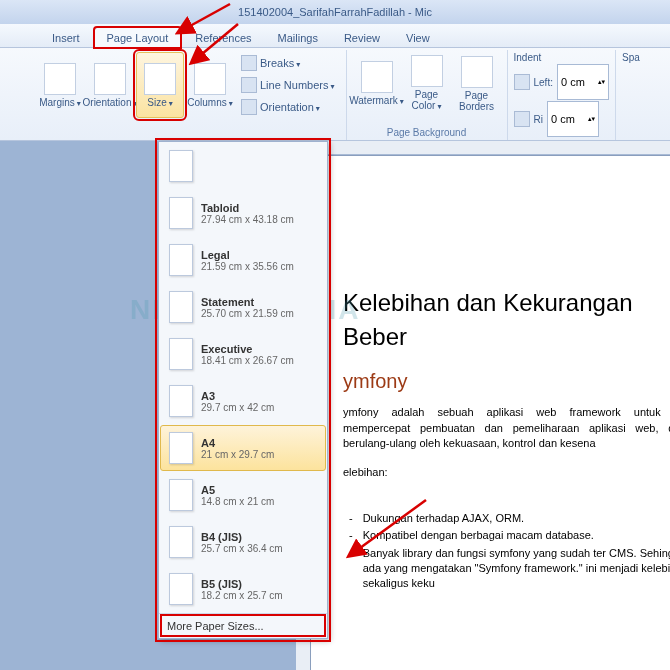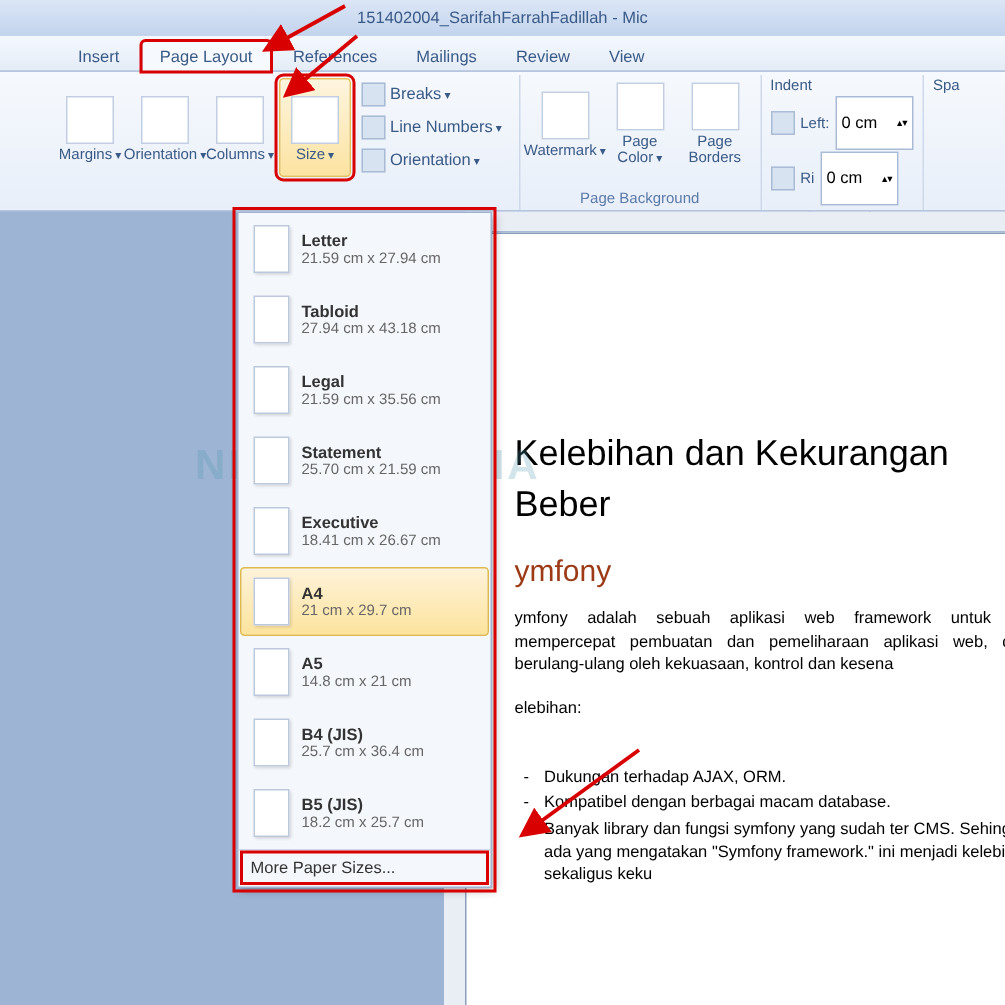--- a/index.html
+++ b/index.html
@@ -65,27 +65,27 @@
   <div class="group">
     <div class="grouprow">
       <div class="bigbtn">
           <div class="bigicon"></div>
           <div class="bigbtntxt drop">Margins</div>
         </div>
       <div class="bigbtn">
           <div class="bigicon"></div>
           <div class="bigbtntxt drop">Orientation</div>
         </div>
+      <div class="bigbtn active">
+          <div class="bigicon"></div>
+          <div class="bigbtntxt drop">Size</div>
+        </div>
       <div class="bigbtn">
           <div class="bigicon"></div>
           <div class="bigbtntxt drop">Columns</div>
-        </div>
-      <div class="bigbtn active">
-          <div class="bigicon"></div>
-          <div class="bigbtntxt drop">Size</div>
         </div>
       <div style="display:flex;flex-direction:column;">
         <div class="smallrow">
             <div class="smicon"></div>
             <span class="drop">Breaks</span>
           </div>
         <div class="smallrow">
             <div class="smicon"></div>
             <span class="drop">Line Numbers</span>
           </div>
@@ -161,24 +161,20 @@
       <li>
           <span>Banyak library dan fungsi symfony yang sudah ter CMS. Sehingga ada yang mengatakan "Symfony framework." ini menjadi kelebihan sekaligus keku</span>
         </li>
     </ul>
   </div>
 </div>
 
 <div class="menu" id="sizeMenu">
     <div class="mitem">
       <div class="mthumb"></div>
-      <div class="mtxt">
-        <div class="mname">Letter</div>
-        <div class="mdim">21.59 cm x 27.94 cm</div>
-      </div>
     </div>
     <div class="mitem">
       <div class="mthumb"></div>
       <div class="mtxt">
         <div class="mname">Tabloid</div>
         <div class="mdim">27.94 cm x 43.18 cm</div>
       </div>
     </div>
     <div class="mitem">
       <div class="mthumb"></div>
@@ -192,20 +188,27 @@
       <div class="mtxt">
         <div class="mname">Statement</div>
         <div class="mdim">25.70 cm x 21.59 cm</div>
       </div>
     </div>
     <div class="mitem">
       <div class="mthumb"></div>
       <div class="mtxt">
         <div class="mname">Executive</div>
         <div class="mdim">18.41 cm x 26.67 cm</div>
+      </div>
+    </div>
+    <div class="mitem">
+      <div class="mthumb"></div>
+      <div class="mtxt">
+        <div class="mname">A3</div>
+        <div class="mdim">29.7 cm x 42 cm</div>
       </div>
     </div>
     <div class="mitem sel">
       <div class="mthumb"></div>
       <div class="mtxt">
         <div class="mname">A4</div>
         <div class="mdim">21 cm x 29.7 cm</div>
       </div>
     </div>
     <div class="mitem">

